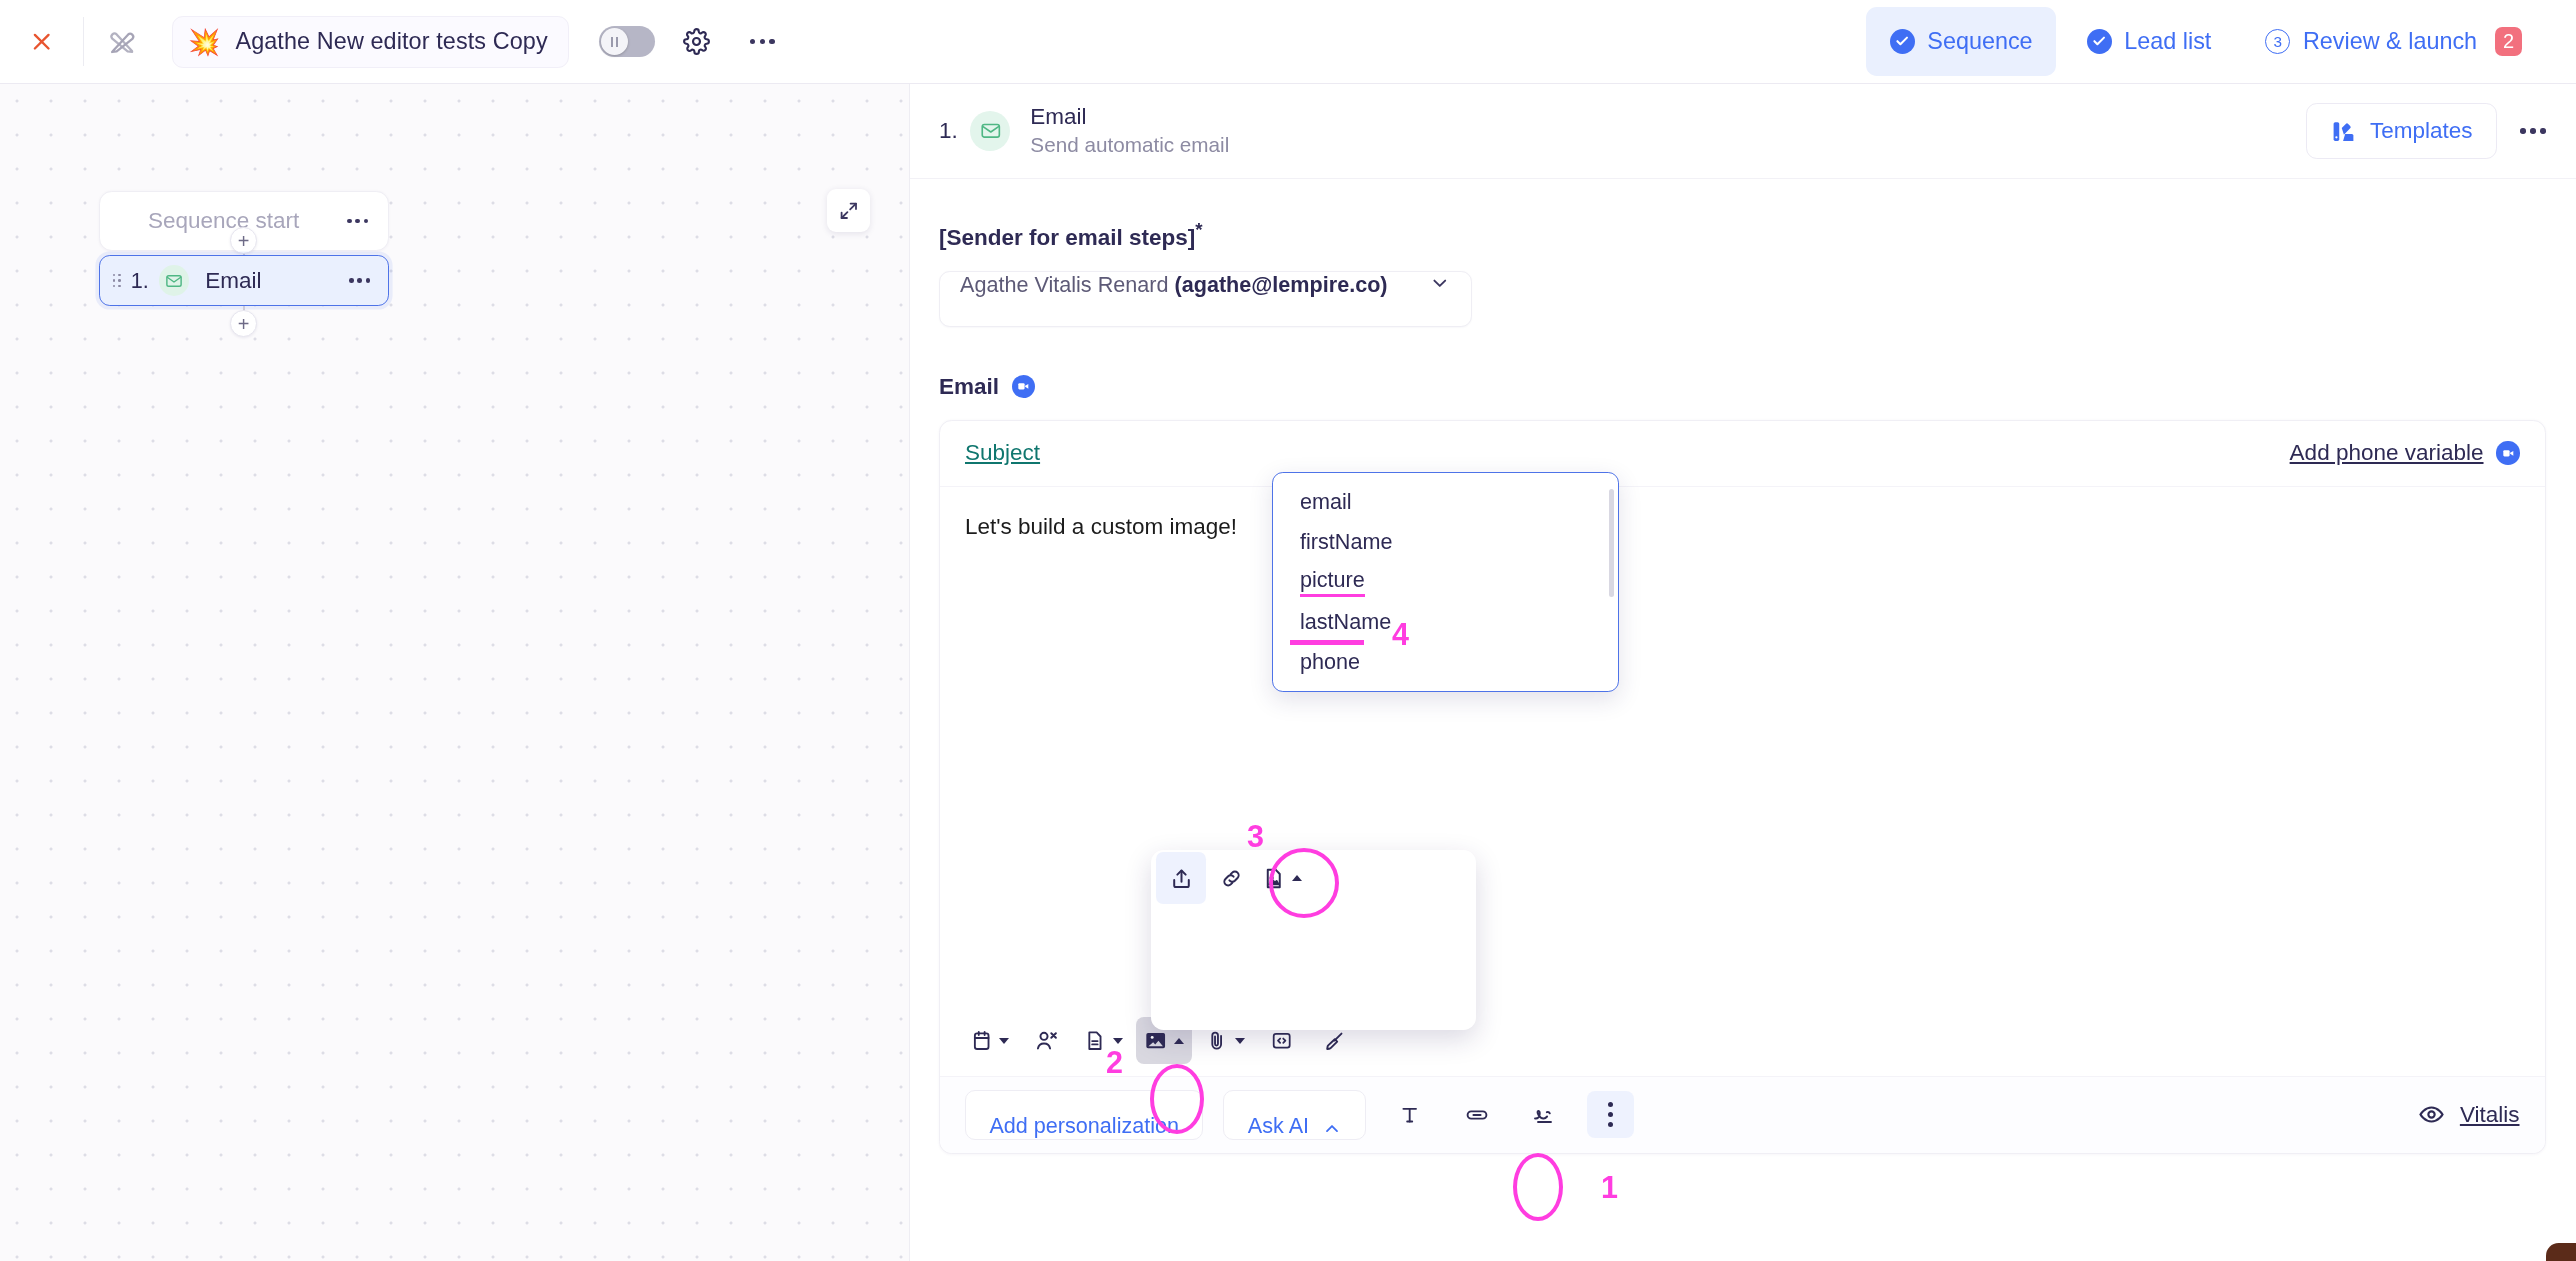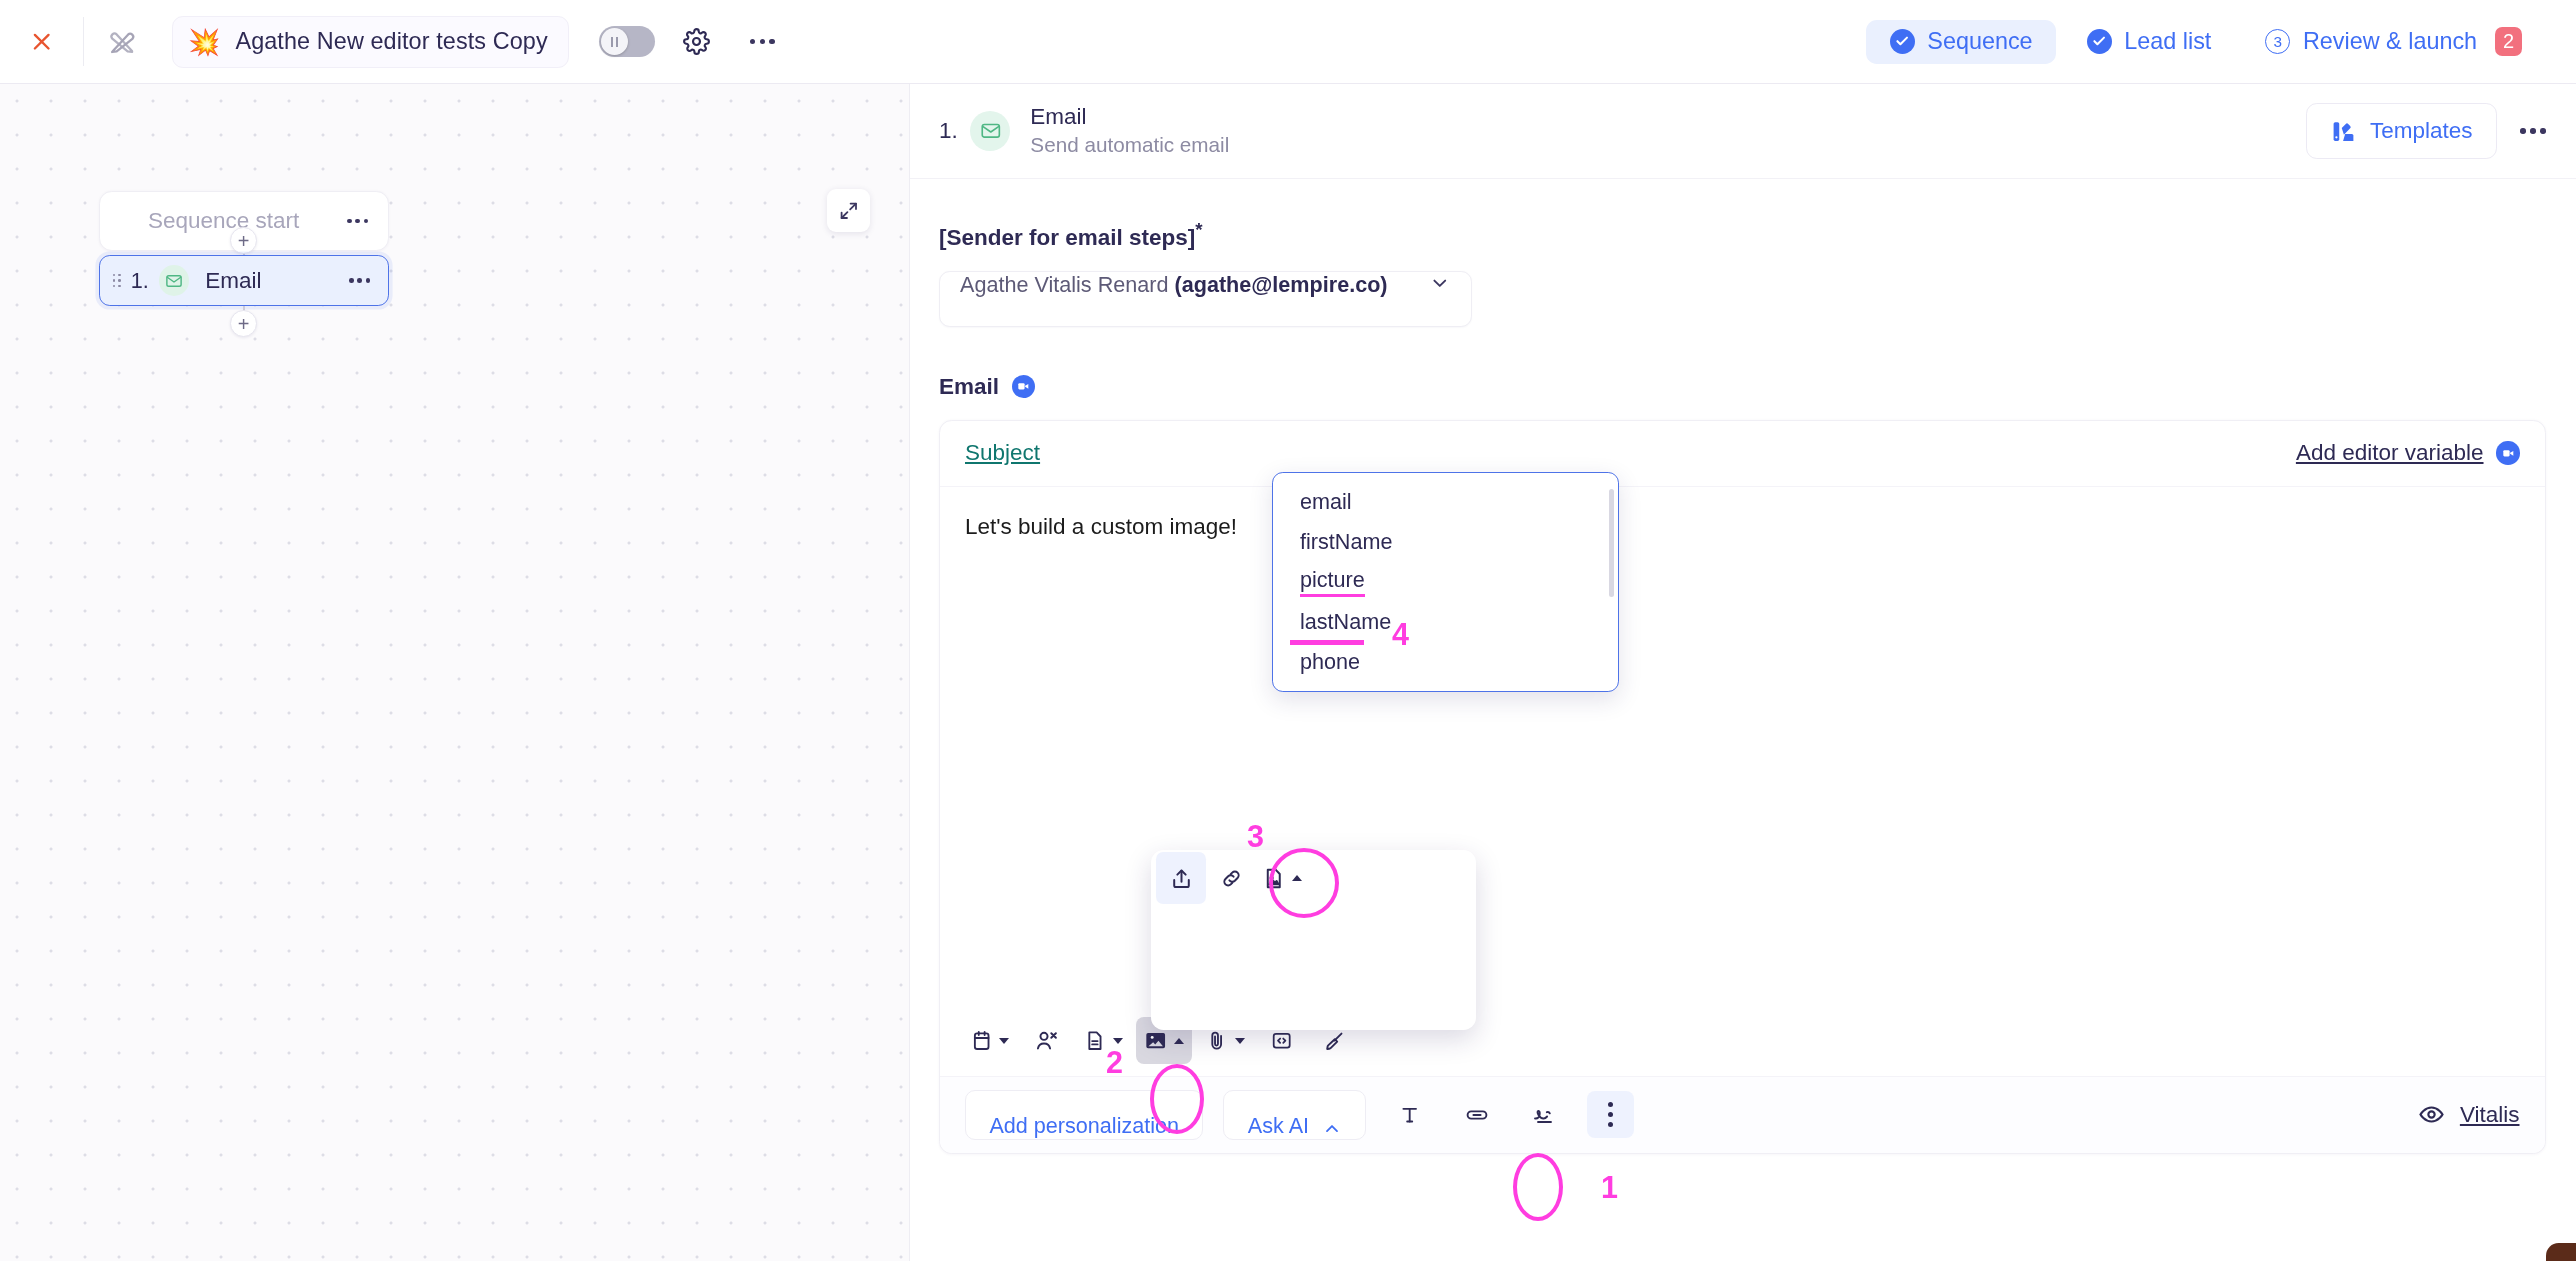--- a/index.html
+++ b/index.html
@@ -46,21 +46,21 @@
   }
   .tb-icon-btn {
     width:50px; height:50px; border-radius:9px; display:flex;
     align-items:center; justify-content:center; cursor:pointer; margin-left:16px;
   }
   .dots-h { display:flex; gap:4.5px; align-items:center; }
   .dots-h span { width:5.4px; height:5.4px; border-radius:50%; background:#3c3760; display:block;}
 
   .steps { margin-left:auto; display:flex; align-items:center; padding-right:30.5px; gap:7.2px;}
   .step {
-    display:flex; align-items:center; gap:12.6px; height:44px; padding:0 23.4px;
+    display:flex; align-items:center; gap:12.6px; height:69px; padding:0 23.4px;
     border-radius:10.8px; cursor:pointer; font-size:23.4px; color:#3f6ef4; white-space:nowrap;
   }
   .step.active { background:#eaf0fe; }
   .chk {
     width:25px; height:25px; border-radius:50%; background:#3f6ef4;
     display:flex; align-items:center; justify-content:center; flex:none;
   }
   .ring {
     width:25px; height:25px; border-radius:50%; border:1.8px solid #3f6ef4; color:#3f6ef4;
     display:flex; align-items:center; justify-content:center; font-size:15.3px; flex:none;
@@ -446,21 +446,21 @@
               <path d="M15.5 11 L21.5 7.4 v9.2 L15.5 13 Z"></path>
           </svg>
         </span>
       </div>
 
       <div class="composer">
 
         <div class="subject-row">
           <span class="subject-ph">Subject</span>
           <span class="acv">
-            <span class="t">Add editor variable</span>
+            <span class="t">Add phone variable</span>
             <span class="vid-badge">
               <svg width="12.6" height="12.6" viewBox="0 0 24 24" fill="#fff">
                 <rect x="2.5" y="6" width="12" height="12" rx="2.2"></rect>
                   <path d="M15.5 11 L21.5 7.4 v9.2 L15.5 13 Z"></path>
               </svg>
             </span>
           </span>
         </div>
 
         <div class="body-area">

